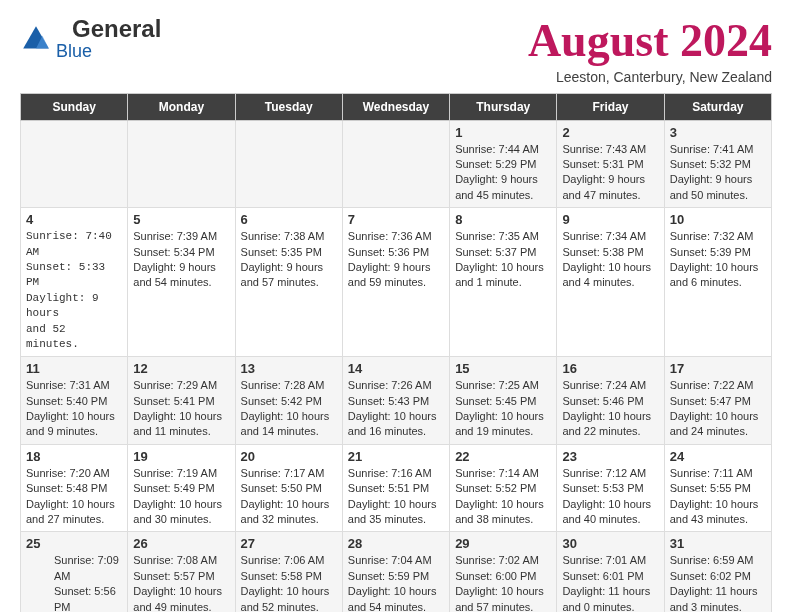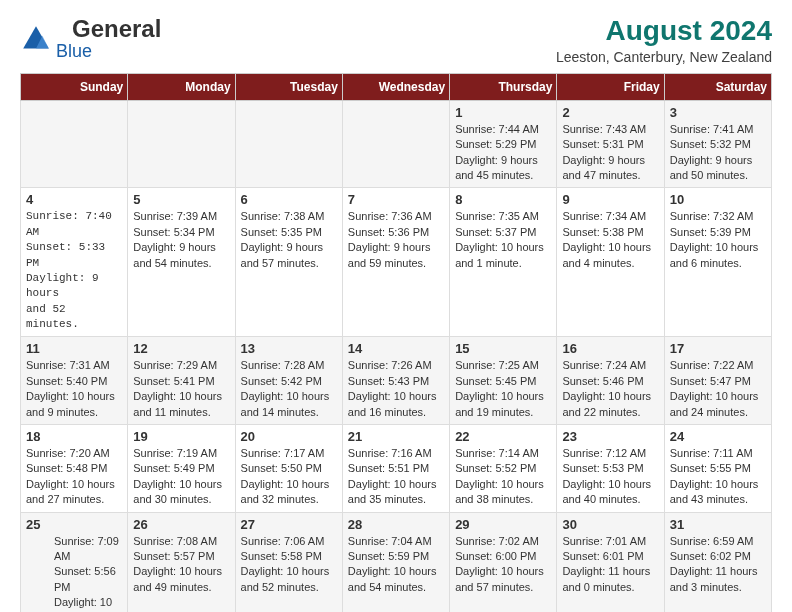--- a/index.html
+++ b/index.html
@@ -38,42 +38,43 @@
       color: #1a5fa8;
     }
     .logo-icon {
       width: 32px;
       height: 32px;
     }
     .title-block {
       text-align: right;
     }
     .main-title {
-      font-size: 28px;
+      font-size: 46px;
       font-weight: bold;
-      color: #0f766e;
+      color: #be185d;
       line-height: 1.1;
+      font-family: Liberation Serif, serif;
     }
     .subtitle {
       font-size: 14px;
       color: #404040;
       margin-top: 2px;
     }
     table {
       width: 100%;
       border-collapse: collapse;
       table-layout: fixed;
     }
     thead tr th {
-      background-color: #7f1d1d;
+      background-color: #404040;
       color: #fff;
       font-size: 12px;
       font-weight: bold;
       padding: 6px 4px;
-      text-align: right;
+      text-align: center;
       border: 1px solid #ccc;
     }
     tbody tr td {
       vertical-align: top;
       padding: 4px 5px;
       font-size: 10px;
       color: #222;
       border: 1px solid #ddd;
       height: 78px;
     }

